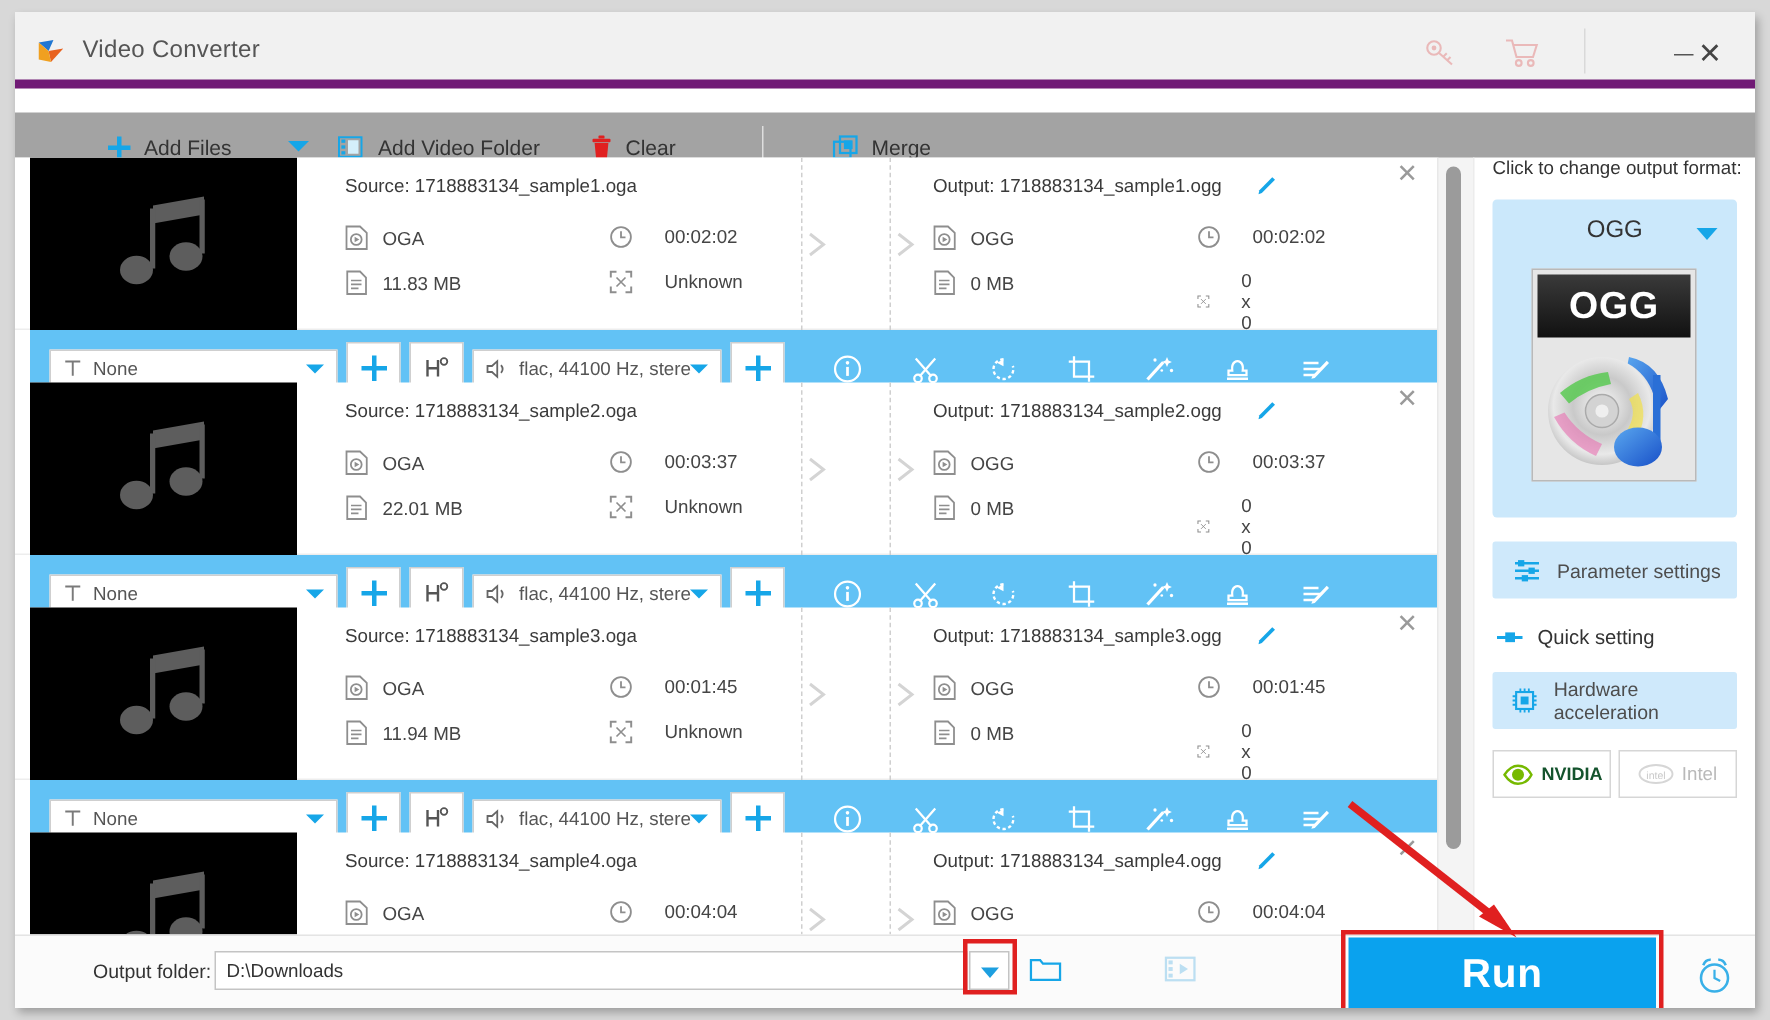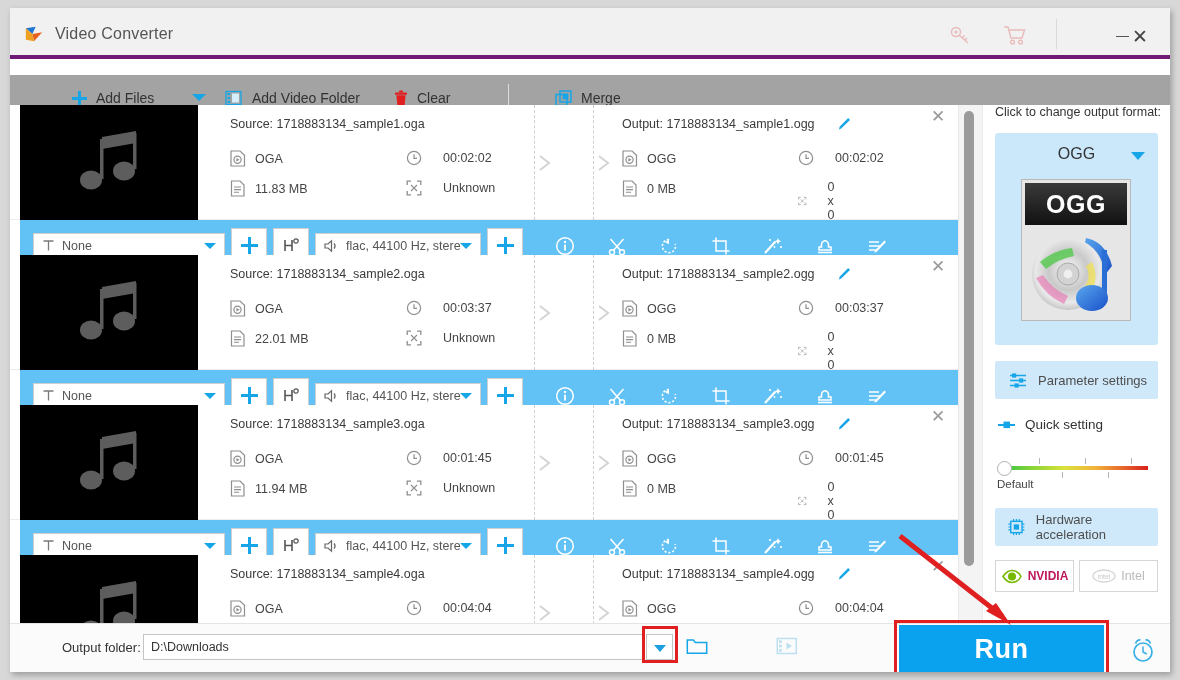--- a/index.html
+++ b/index.html
@@ -14,21 +14,21 @@
     width: 1160px; height: 664px;
     background: #ffffff;
     box-shadow: 2px 3px 6px rgba(0,0,0,0.28);
     overflow: hidden;
   }
 
   
   .titlebar {
     position: absolute; left: 0; top: 0; width: 100%; height: 51px;
     background: #f1f1f1;
-    border-bottom: 4px solid #701a75;
+    border-bottom: 6px solid #701a75;
   }
   .logo {
     position: absolute; left: 14px; top: 17px;
     width: 20px; height: 18px;
   }
   .app-title {
     position: absolute; left: 45px; top: 17px;
     font-size: 16px; color: #555; letter-spacing: .2px;
   }
   .tb-icon {
@@ -206,21 +206,21 @@
   .tick { position: absolute; width: 1px; height: 6px; background: #b5b5b5; }
   .tk-up { top: 6px; } .tk-dn { top: 20px; }
   .slider-lbl { position: absolute; left: 0; top: 26px; font-size: 11.5px; color: #444; }
 
   .accel-row { margin: 14px auto 0; width: 163px; display: flex; gap: 5px; }
   .accel-chip {
     height: 32px; border: 1px solid #d6d6d6; display: flex; align-items: center;
     justify-content: center; cursor: pointer; background: #fff; flex: 1; gap: 5px;
   }
   .accel-chip .lbl { font-size: 12px; font-weight: bold; }
-  .nv .lbl { color: #be185d; }
+  .nv .lbl { color: #14532d; }
   .intel-chip .lbl { color: #b9b9b9; font-weight: normal; font-size: 12.5px; }
 
   
   .bottom {
     position: absolute; left: 0; top: 615px; width: 100%; height: 49px;
     background: #fbfbfb; border-top: 1px solid #e4e4e4;
   }
   .of-label { position: absolute; left: 52px; top: 16px; font-size: 13px; color: #333; }
   .of-input {
     position: absolute; left: 133px; top: 10px; width: 502px; height: 26px;
@@ -967,30 +967,20 @@
     </div>
 
     <div class="quick-row">
       <svg style="margin-right:8px" width="20" height="12" viewBox="0 0 20 12">
         <path d="M1 6 H18" stroke="#16a6e8" stroke-width="2"></path>
         <rect x="6.5" y="2.6" width="6.5" height="6.5" fill="#16a6e8"></rect>
       </svg>
       <span class="lbl">Quick setting</span>
     </div>
 
-    <div class="slider-wrap">
-      <div class="slider-track"></div>
-      <div class="tick tk-up" style="left:42px"></div>
-      <div class="tick tk-up" style="left:88px"></div>
-      <div class="tick tk-up" style="left:134px"></div>
-      <div class="tick tk-dn" style="left:65px"></div>
-      <div class="tick tk-dn" style="left:111px"></div>
-      <div class="slider-knob"></div>
-      <div class="slider-lbl">Default</div>
-    </div>
 
     <div class="side-btn" style="margin-top:16px">
       <svg style="margin:0 10px 0 12px" width="20" height="20" viewBox="0 0 20 20">
         <rect x="4" y="4" width="12" height="12" fill="none" stroke="#16a6e8" stroke-width="1.5"></rect>
         <rect x="7.2" y="7.2" width="5.6" height="5.6" fill="#16a6e8"></rect>
         <path d="M7 4 V1.5 M10 4 V1.5 M13 4 V1.5 M7 16 V18.5 M10 16 V18.5 M13 16 V18.5 M4 7 H1.5 M4 10 H1.5 M4 13 H1.5 M16 7 H18.5 M16 10 H18.5 M16 13 H18.5" stroke="#16a6e8" stroke-width="1.3"></path>
       </svg>
       <span class="lbl">Hardware acceleration</span>
     </div>
 

